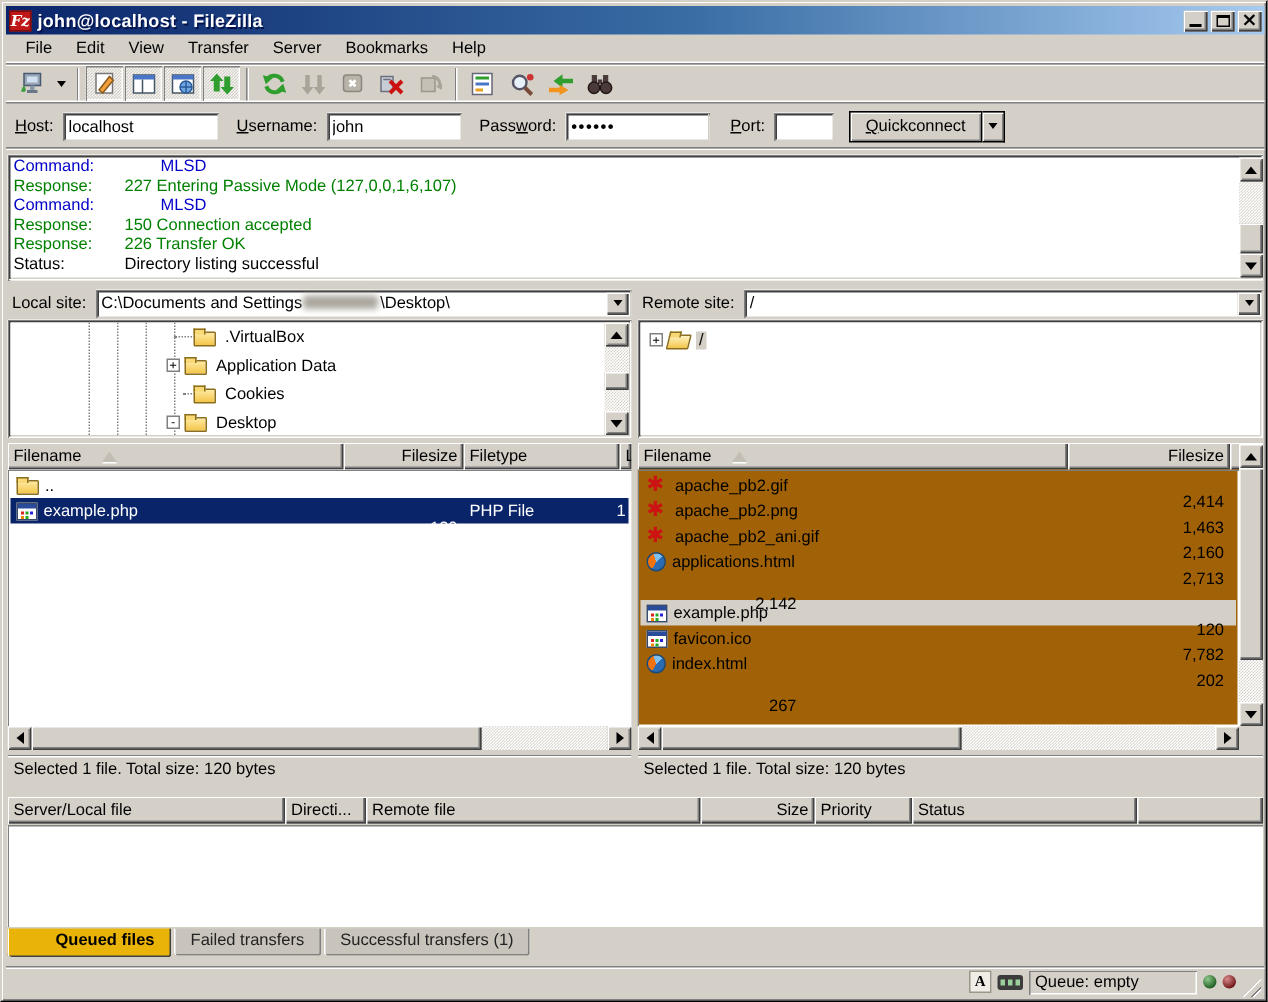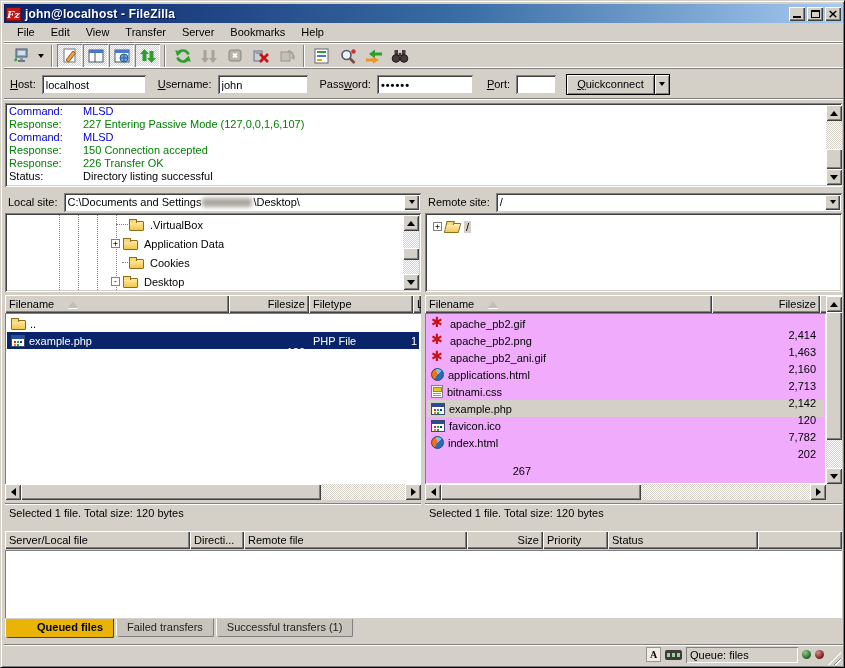--- a/index.html
+++ b/index.html
@@ -49,21 +49,21 @@
   .f-host{width:104px;} .f-user{width:90px;} .f-pass{width:96px;letter-spacing:1px;font-weight:bold;} .f-port{width:40px;}
   .qc-btn{height:21px;padding:0 10px;background:#d4d0c8;border:1px solid #000;
     box-shadow:inset 1px 1px 0 #fff,inset -1px -1px 0 #808080;font:11px "Liberation Sans",sans-serif;}
   .qc-drop{width:15px;height:21px;background:#d4d0c8;border:1px solid #000;border-left:none;
     box-shadow:inset 1px 1px 0 #fff,inset -1px -1px 0 #808080;display:flex;align-items:center;justify-content:center;}
 
   
   .log{left:4px;top:102px;width:837px;height:84px;padding:2px 18px 2px 4px;overflow:hidden;}
   .log-line{display:flex;height:13px;line-height:13px;white-space:nowrap;}
   .log-label{width:74px;flex:none;}
-  .log-line.command{color:#0000c8;} .log-line.response{color:#008000;} .log-line.status{color:#000;}
+  .log-line.command{color:#0000c8;gap:24px;} .log-line.response{color:#008000;} .log-line.status{color:#000;}
 
   
   .vsb{width:16px;background-color:#fff;
     background-image:linear-gradient(45deg,#d4d0c8 25%,transparent 25%,transparent 75%,#d4d0c8 75%),linear-gradient(45deg,#d4d0c8 25%,transparent 25%,transparent 75%,#d4d0c8 75%);
     background-size:2px 2px;background-position:0 0,1px 1px;}
   .hsb{height:16px;background-color:#fff;
     background-image:linear-gradient(45deg,#d4d0c8 25%,transparent 25%,transparent 75%,#d4d0c8 75%),linear-gradient(45deg,#d4d0c8 25%,transparent 25%,transparent 75%,#d4d0c8 75%);
     background-size:2px 2px;background-position:0 0,1px 1px;}
   .sbtn{position:absolute;width:16px;height:16px;background:#d4d0c8;
     box-shadow:inset 1px 1px 0 #fff,inset -1px -1px 0 #404040,inset 2px 2px 0 #d4d0c8,inset -2px -2px 0 #808080;
@@ -467,21 +467,21 @@
     <span class="hcell" style="width:287px;">
         <span>Filename</span>
         <i class="sort"></i>
       </span>
     <span class="hcell" style="width:108px;justify-content:flex-end;">
         <span>Filesize</span>
       </span>
     <span class="hcell" style="flex:1;"></span>
   </div>
 
-  <div class="abs list sunken1" style="left:424px;width:401px;background:#f0abfc;">
+  <div class="abs list sunken1" style="left:424px;width:401px;background:#a16207;">
     <div style="padding:2px;">
       <div class="frow">
         <span class="c" style="width:285px;">
             <i class="fi fi-apache"></i>
             <span>apache_pb2.gif</span>
           </span>
         <span class="c num" style="width:108px;">2,414</span>
       </div>
       <div class="frow">
         <span class="c" style="width:285px;">
@@ -498,24 +498,20 @@
         <span class="c num" style="width:108px;">2,160</span>
       </div>
       <div class="frow">
         <span class="c" style="width:285px;">
             <i class="fi fi-firefox"></i>
             <span>applications.html</span>
           </span>
         <span class="c num" style="width:108px;">2,713</span>
       </div>
       <div class="frow">
-        <span class="c" style="width:285px;">
-            <i class="fi fi-css"></i>
-            <span>bitnami.css</span>
-          </span>
         <span class="c num" style="width:108px;">2,142</span>
       </div>
       <div class="frow sel-inactive">
         <span class="c" style="width:285px;">
             <i class="fi fi-win"></i>
             <span>example.php</span>
           </span>
         <span class="c num" style="width:108px;">120</span>
       </div>
       <div class="frow">
@@ -590,20 +586,20 @@
   <div class="abs tabs">
     <span class="tab active">Queued files</span>
     <span class="tab">Failed transfers</span>
     <span class="tab">Successful transfers (1)</span>
   </div>
 
   <div class="abs statusbar">
     <span class="si-box">A</span>
     <span class="si-badge"></span>
     <span class="queue-box">
-        <span>Queue: files</span>
+        <span>Queue: empty</span>
       </span>
     <span class="led led-green"></span>
     <span class="led led-red"></span>
     <span class="grip"></span>
   </div>
 
 </div>
 
 </body></html>

